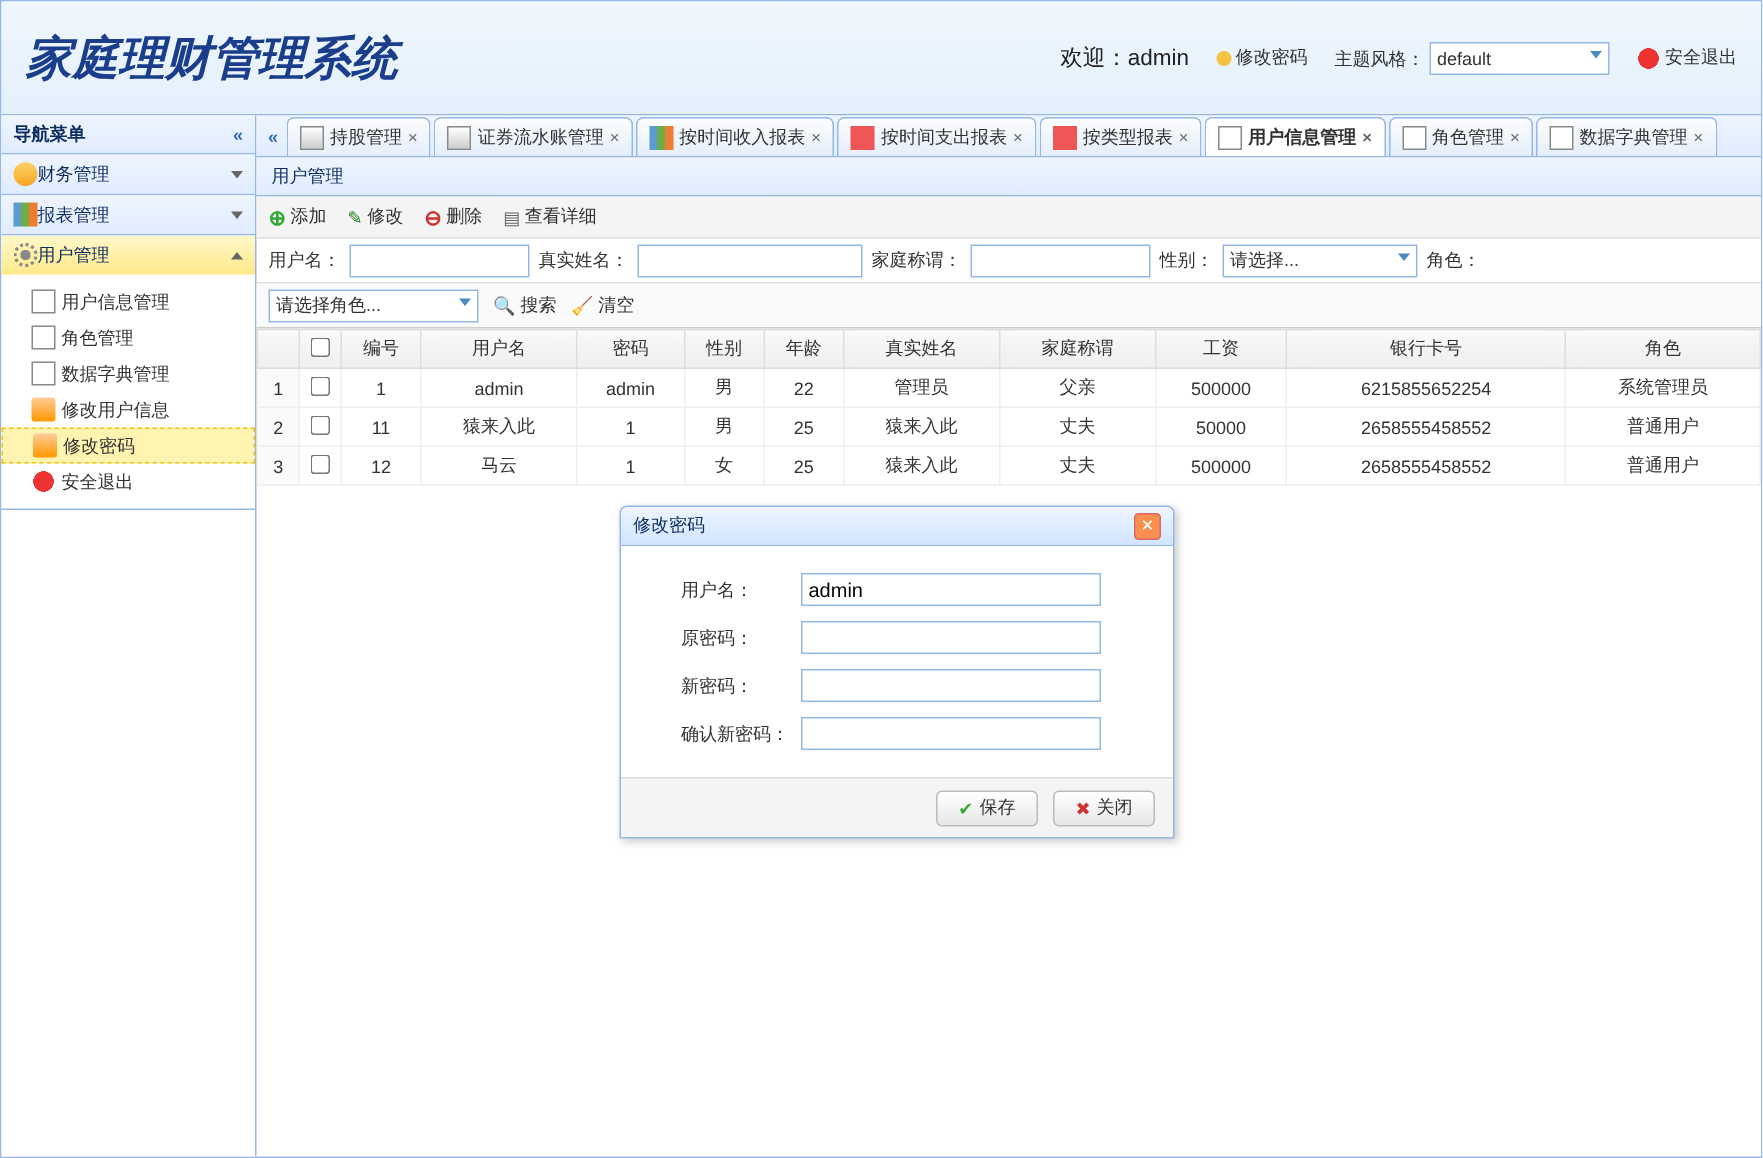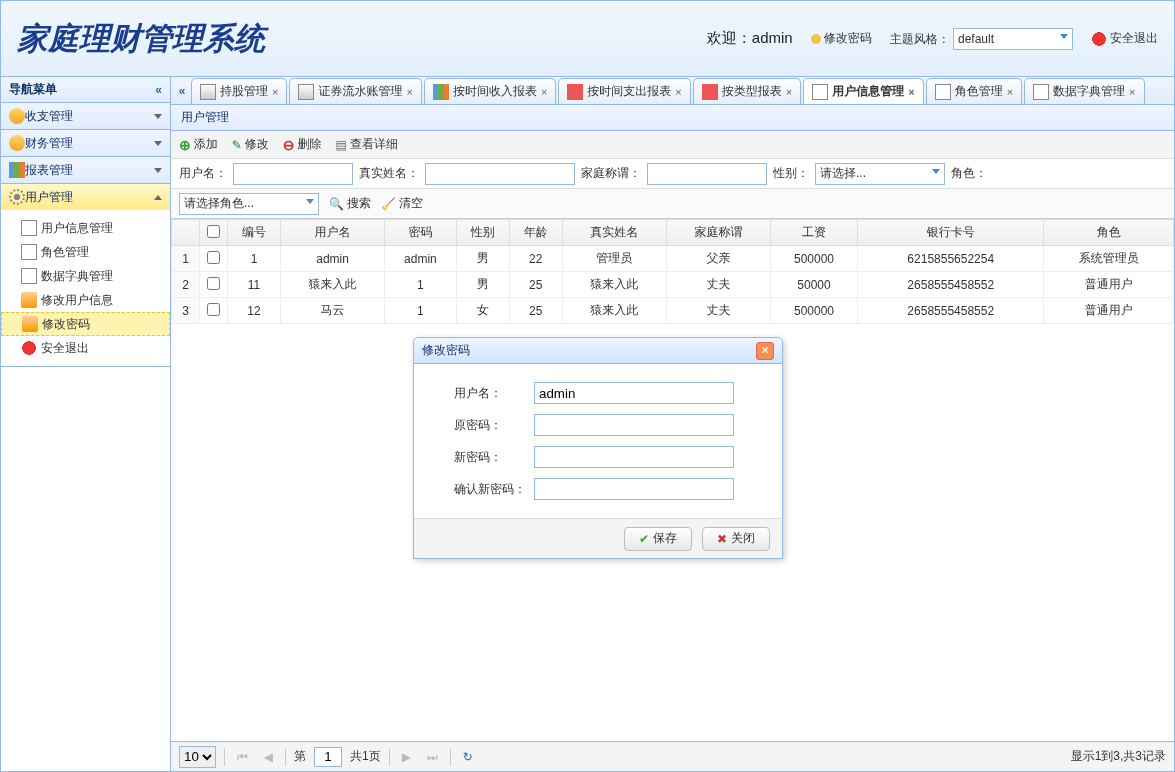--- a/index.html
+++ b/index.html
@@ -101,27 +101,20 @@
 
   <div class="main">
     <div class="sidebar">
       <div class="panel-header">
         <span>导航菜单</span>
         <span class="collapse-btn">«</span>
       </div>
       <div class="accordion-item">
           <div class="accordion-head">
             <span class="icon icon-money"></span>
-            <span>收支管理</span>
-            <span class="arrow down"></span>
-          </div>
-        </div>
-      <div class="accordion-item">
-          <div class="accordion-head">
-            <span class="icon icon-money"></span>
             <span>财务管理</span>
             <span class="arrow down"></span>
           </div>
         </div>
       <div class="accordion-item">
           <div class="accordion-head">
             <span class="icon icon-chart"></span>
             <span>报表管理</span>
             <span class="arrow down"></span>
           </div>
@@ -316,36 +309,20 @@
                 <td>猿来入此</td>
                 <td>丈夫</td>
                 <td>500000</td>
                 <td>2658555458552</td>
                 <td>普通用户</td>
               </tr>
             </tbody>
         </table>
       </div>
 
-      <div class="pager">
-        <select><option>10</option></select>
-        <span class="sep"></span>
-        <span class="nav disabled">⏮</span>
-        <span class="nav disabled">◀</span>
-        <span class="sep"></span>
-        <span>第</span>
-        <input value="1" style="">
-        <span>共1页</span>
-        <span class="sep"></span>
-        <span class="nav disabled">▶</span>
-        <span class="nav disabled">⏭</span>
-        <span class="sep"></span>
-        <span class="nav">↻</span>
-        <span class="pager-info">显示1到3,共3记录</span>
-      </div>
     </div>
   </div>
 </div>
 
 <div class="dialog">
   <div class="dialog-title">
     <span>修改密码</span>
     <span class="dialog-close">✕</span>
   </div>
   <div class="dialog-body">

